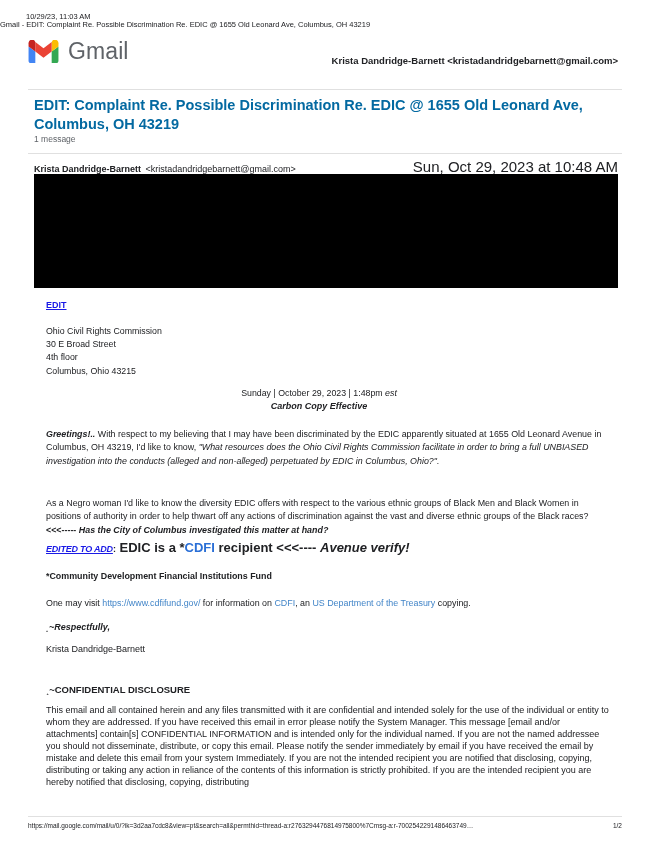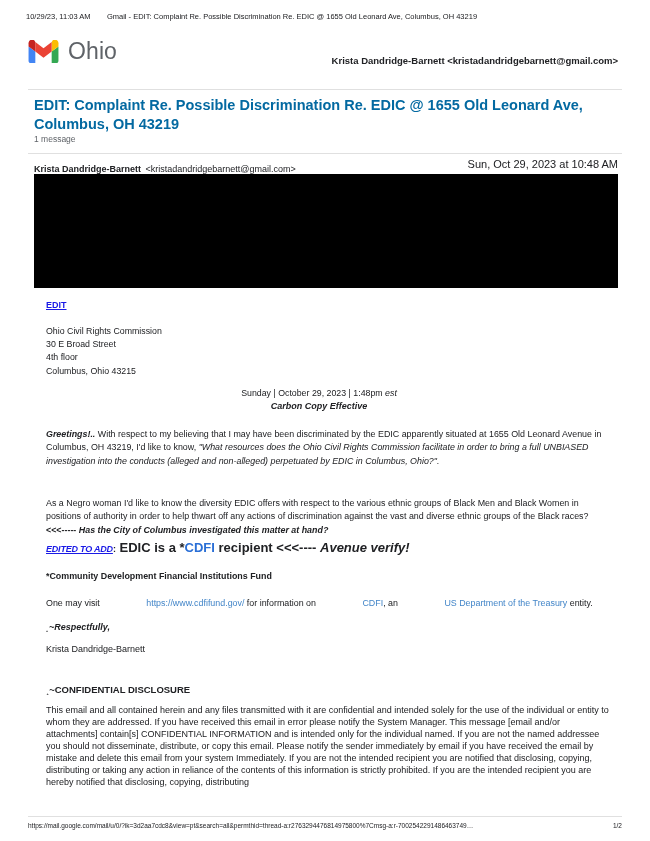--- a/index.html
+++ b/index.html
@@ -33,23 +33,23 @@
   }
   .ph-date {
     position: absolute;
     left: 26px;
     top: 0;
     white-space: nowrap;
   }
   .ph-title {
     position: absolute;
     left: 0;
-    top: 0;
+    top: 8px;
     width: 584px;
-    text-align: center;
+    text-align: left;
     white-space: nowrap;
   }
 
   
   .logo-band {
     position: absolute;
     top: 40px;
     left: 0;
     width: 650px;
     height: 40px;
@@ -130,21 +130,21 @@
   }
   .from-email {
     font-size: 9px;
     color: #202124;
     font-weight: normal;
   }
   .from-date {
     position: absolute;
     right: 0;
     top: 0;
-    font-size: 11px;
+    font-size: 15px;
     color: #202124;
     white-space: nowrap;
   }
 
   
   .redaction {
     position: absolute;
     left: 34px;
     top: 174px;
     width: 584px;
@@ -239,21 +239,21 @@
   .visit-line {
     position: absolute;
     left: 46px;
     top: 597px;
     width: 562px;
     font-size: 8.9px;
     color: #202124;
     line-height: 13px;
   }
   .lnk { color: #4285c8; }
-  .lnk.u { text-decoration: none; margin-left: 44px; }
+  .lnk.u { text-decoration: none; }
 
   .respect {
     position: absolute;
     left: 46px;
     top: 622px;
     font-size: 9px;
     font-weight: bold;
     font-style: italic;
     color: #202124;
   }
@@ -323,21 +323,21 @@
     <div class="gmail-logo">
       <span>
         <svg class="gmail-mark" viewBox="0 0 52 40" xmlns="http://www.w3.org/2000/svg">
           <path d="M3.6 40h8.2V20.2L0 11.1v25.3C0 38.4 1.6 40 3.6 40z" fill="#4285F4"></path>
           <path d="M40.2 40h8.2c2 0 3.6-1.6 3.6-3.6V11.1L40.2 20.2V40z" fill="#34A853"></path>
           <path d="M40.2 3.6v16.6L52 11.1V5.5c0-5.1-5.8-8-9.9-5L40.2 3.6z" fill="#FBBC04"></path>
           <path d="M11.8 20.2V3.6L26 14.2l14.2-10.6v16.6L26 30.8 11.8 20.2z" fill="#EA4335"></path>
           <path d="M0 5.5v5.6l11.8 9.1V3.6L9.9 0.5C5.8-2.5 0 0.4 0 5.5z" fill="#C5221F"></path>
         </svg>
       </span>
-      <span class="gmail-word">Ohio</span>
+      <span class="gmail-word">Gmail</span>
     </div>
     <div class="account-line">Krista Dandridge-Barnett &lt;kristadandridgebarnett@gmail.com&gt;</div>
   </div>
 
   <div class="rule" id="rule1"></div>
 
   <div class="subject">EDIT: Complaint Re. Possible Discrimination Re. EDIC @ 1655 Old Leonard Ave, Columbus, OH 43219</div>
   <div class="msg-count">1 message</div>
 
   <div class="rule" id="rule2"></div>
@@ -372,21 +372,21 @@
     <span>As a Negro woman I'd like to know the diversity EDIC offers with respect to the various ethnic groups of Black Men and Black Women in positions of authority in order to help thwart off any actions of discrimination against the vast and diverse ethnic groups of the Black races? </span><span class="bold">&lt;&lt;&lt;-----</span><span class="bi">  Has the City of Columbus investigated this matter at hand?</span>
   </div>
 
   <div class="edited-line">
     <span class="eta">EDITED TO ADD</span><span class="eta-colon">:</span><span class="ed-strong"> EDIC is a *</span><span class="cdfi-blue">CDFI</span><span class="ed-strong"> recipient &lt;&lt;&lt;---- </span><span class="ed-ital">Avenue verify!</span>
   </div>
 
   <div class="cdfi-expand">*Community Development Financial Institutions Fund</div>
 
   <div class="visit-line">
-    <span>One may visit </span><a class="lnk u" href="#">https://www.cdfifund.gov/</a><span> for information on </span><a class="lnk u" href="#">CDFI</a><span>, an </span><a class="lnk u" href="#">US Department of the Treasury</a><span> entity.</span>
+    <span>One may visit </span><a class="lnk u" href="#">https://www.cdfifund.gov/</a><span> for information on </span><a class="lnk u" href="#">CDFI</a><span>, an </span><a class="lnk u" href="#">US Department of the Treasury</a><span> copying.</span>
   </div>
 
   <div class="respect">˰~Respectfully,</div>
   <div class="signature">Krista Dandridge-Barnett</div>
 
   <div class="conf-head">˰~CONFIDENTIAL DISCLOSURE</div>
   <div class="conf-body">This email and all contained herein and any files transmitted with it are confidential and intended solely for the use of the individual or entity to whom they are addressed. If you have received this email in error please notify the System Manager. This message [email and/or attachments] contain[s] CONFIDENTIAL INFORMATION and is intended only for the individual named. If you are not the named addressee you should not disseminate, distribute, or copy this email. Please notify the sender immediately by email if you have received the email by mistake and delete this email from your system Immediately. If you are not the intended recipient you are notified that disclosing, copying, distributing or taking any action in reliance of the contents of this information is strictly prohibited. If you are the intended recipient you are hereby notified that disclosing, copying, distributing</div>
 
   <div class="rule" id="rule3"></div>
   <div class="footer">

